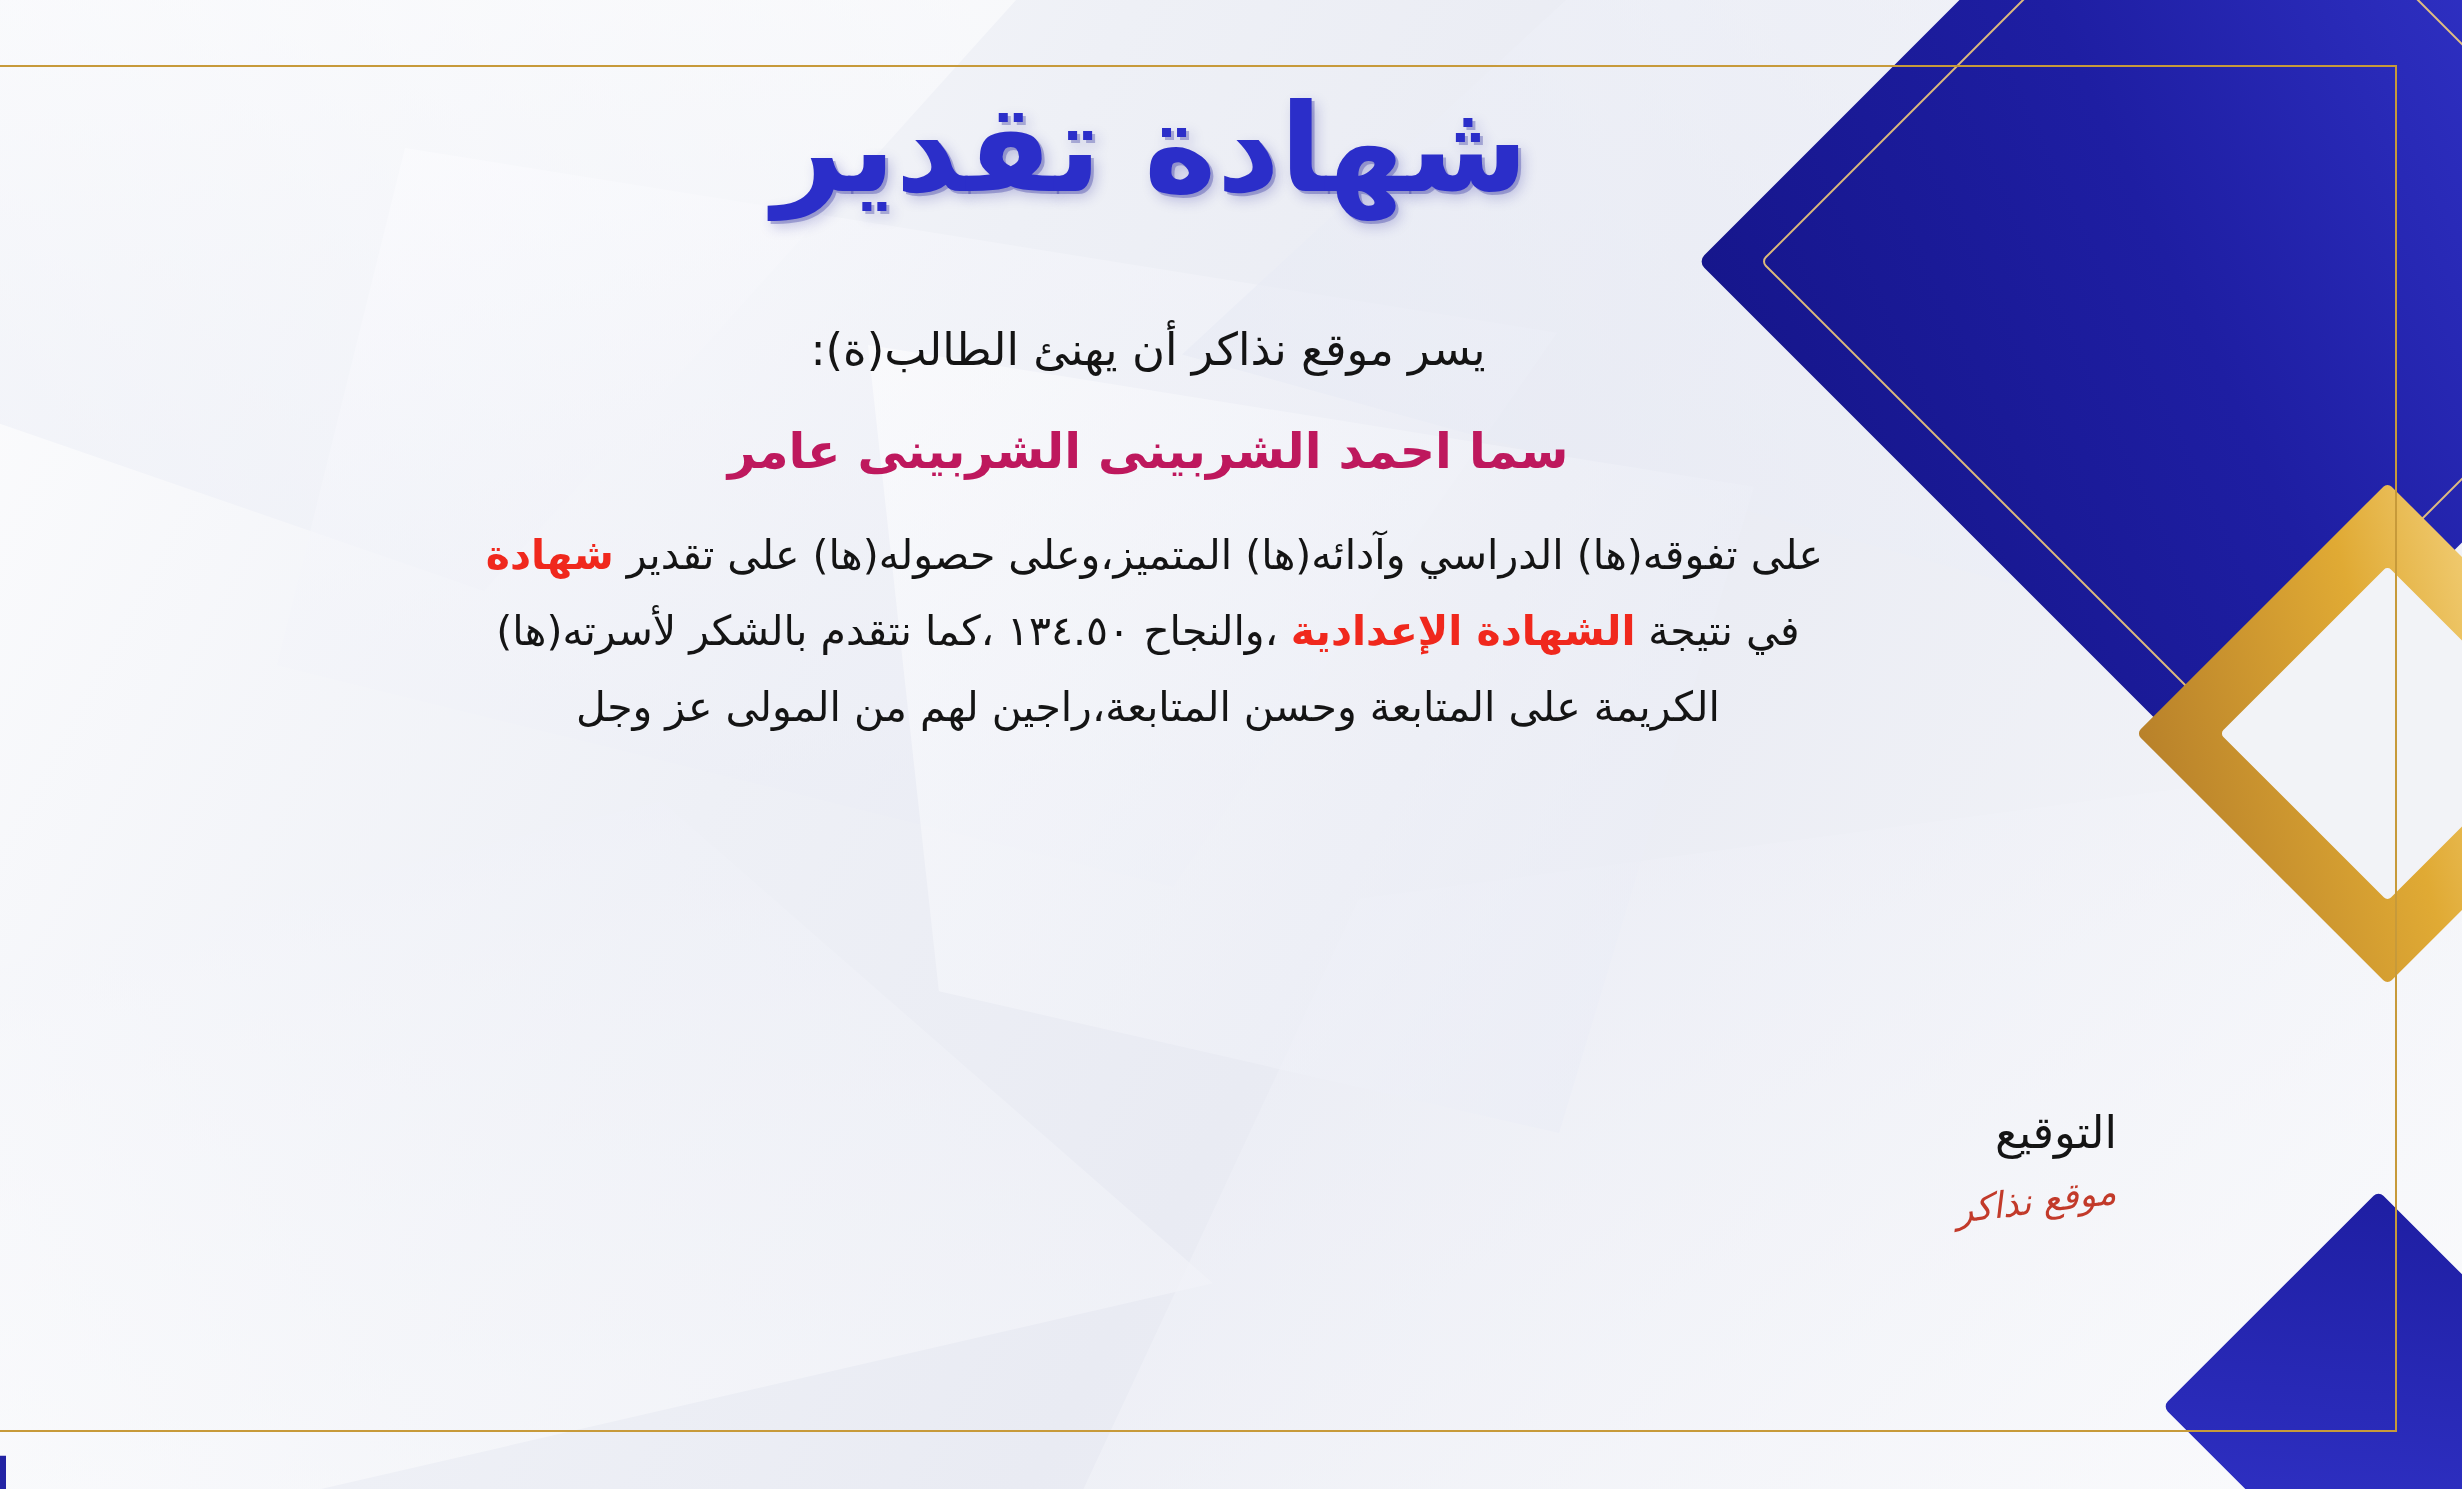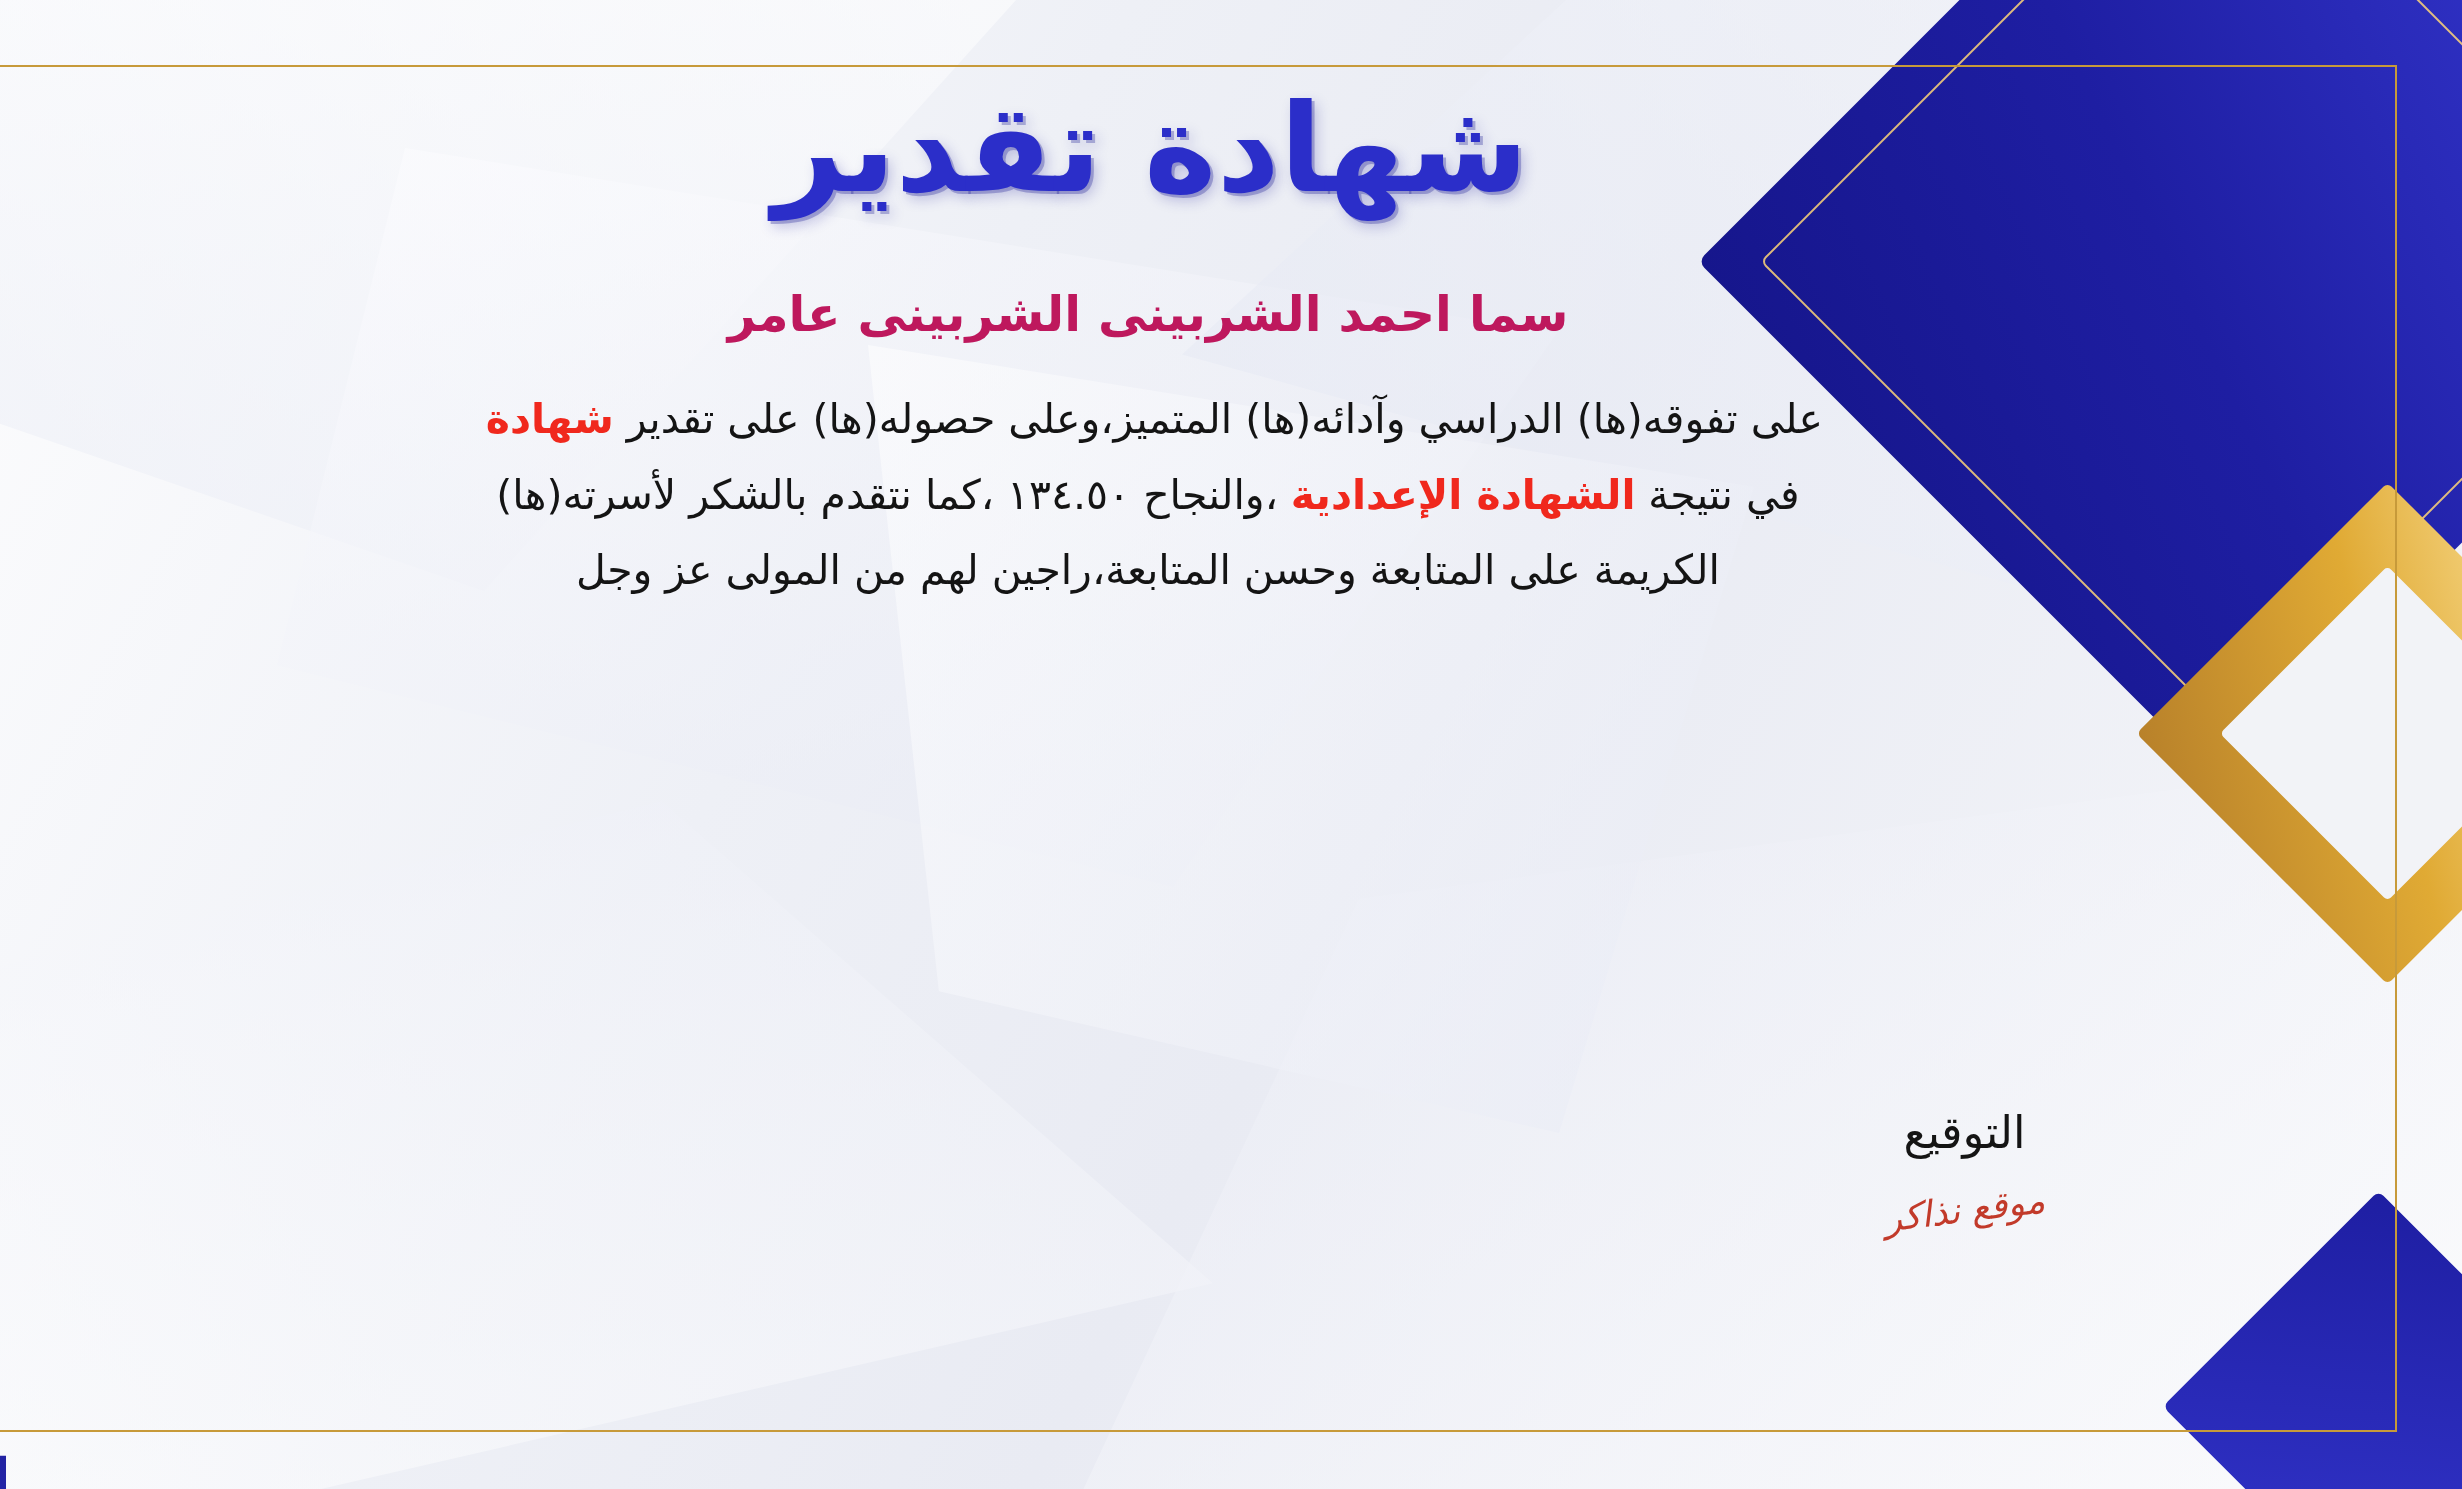--- a/index.html
+++ b/index.html
@@ -195,21 +195,20 @@
     position: absolute;
     left: 0; right: 0;
     bottom: 89px;
     height: 325px;
   }
 
   .signature-block {
     position: absolute;
     right: 345px;
     top: 29.5px;
-    text-align: center;
     width: 305px;
   }
   .signature-label {
     font-size: 45px;
     color: #141414;
     font-weight: 500;
   }
   .signature-script {
     margin-top: 30.5px;
     font-size: 36px;
@@ -277,20 +276,21 @@
 
   <div class="corner c-bl">
     <div class="chev-outer"></div>
 
   </div>
 
   <div class="content">
 
     <h1 class="title">شهادة تقدير</h1>
 
+    <p class="congrats-line">يسر موقع نذاكر أن يهنئ الطالب(ة):</p>
 
     <p class="student-name">سما احمد الشربينى الشربينى عامر</p>
 
     <p class="body-text">
       <span>على تفوقه(ها) الدراسي وآدائه(ها) المتميز،وعلى حصوله(ها) على تقدير</span><span class="hl">شهادة</span><br>
       <span>في نتيجة</span><span class="hl">الشهادة الإعدادية</span><span>،والنجاح</span> <span class="num">١٣٤.٥٠</span> <span>،كما نتقدم بالشكر لأسرته(ها)</span><br>
       <span>الكريمة على المتابعة وحسن المتابعة،راجين لهم من المولى عز وجل</span><br>
     </p>
   </div>
 

